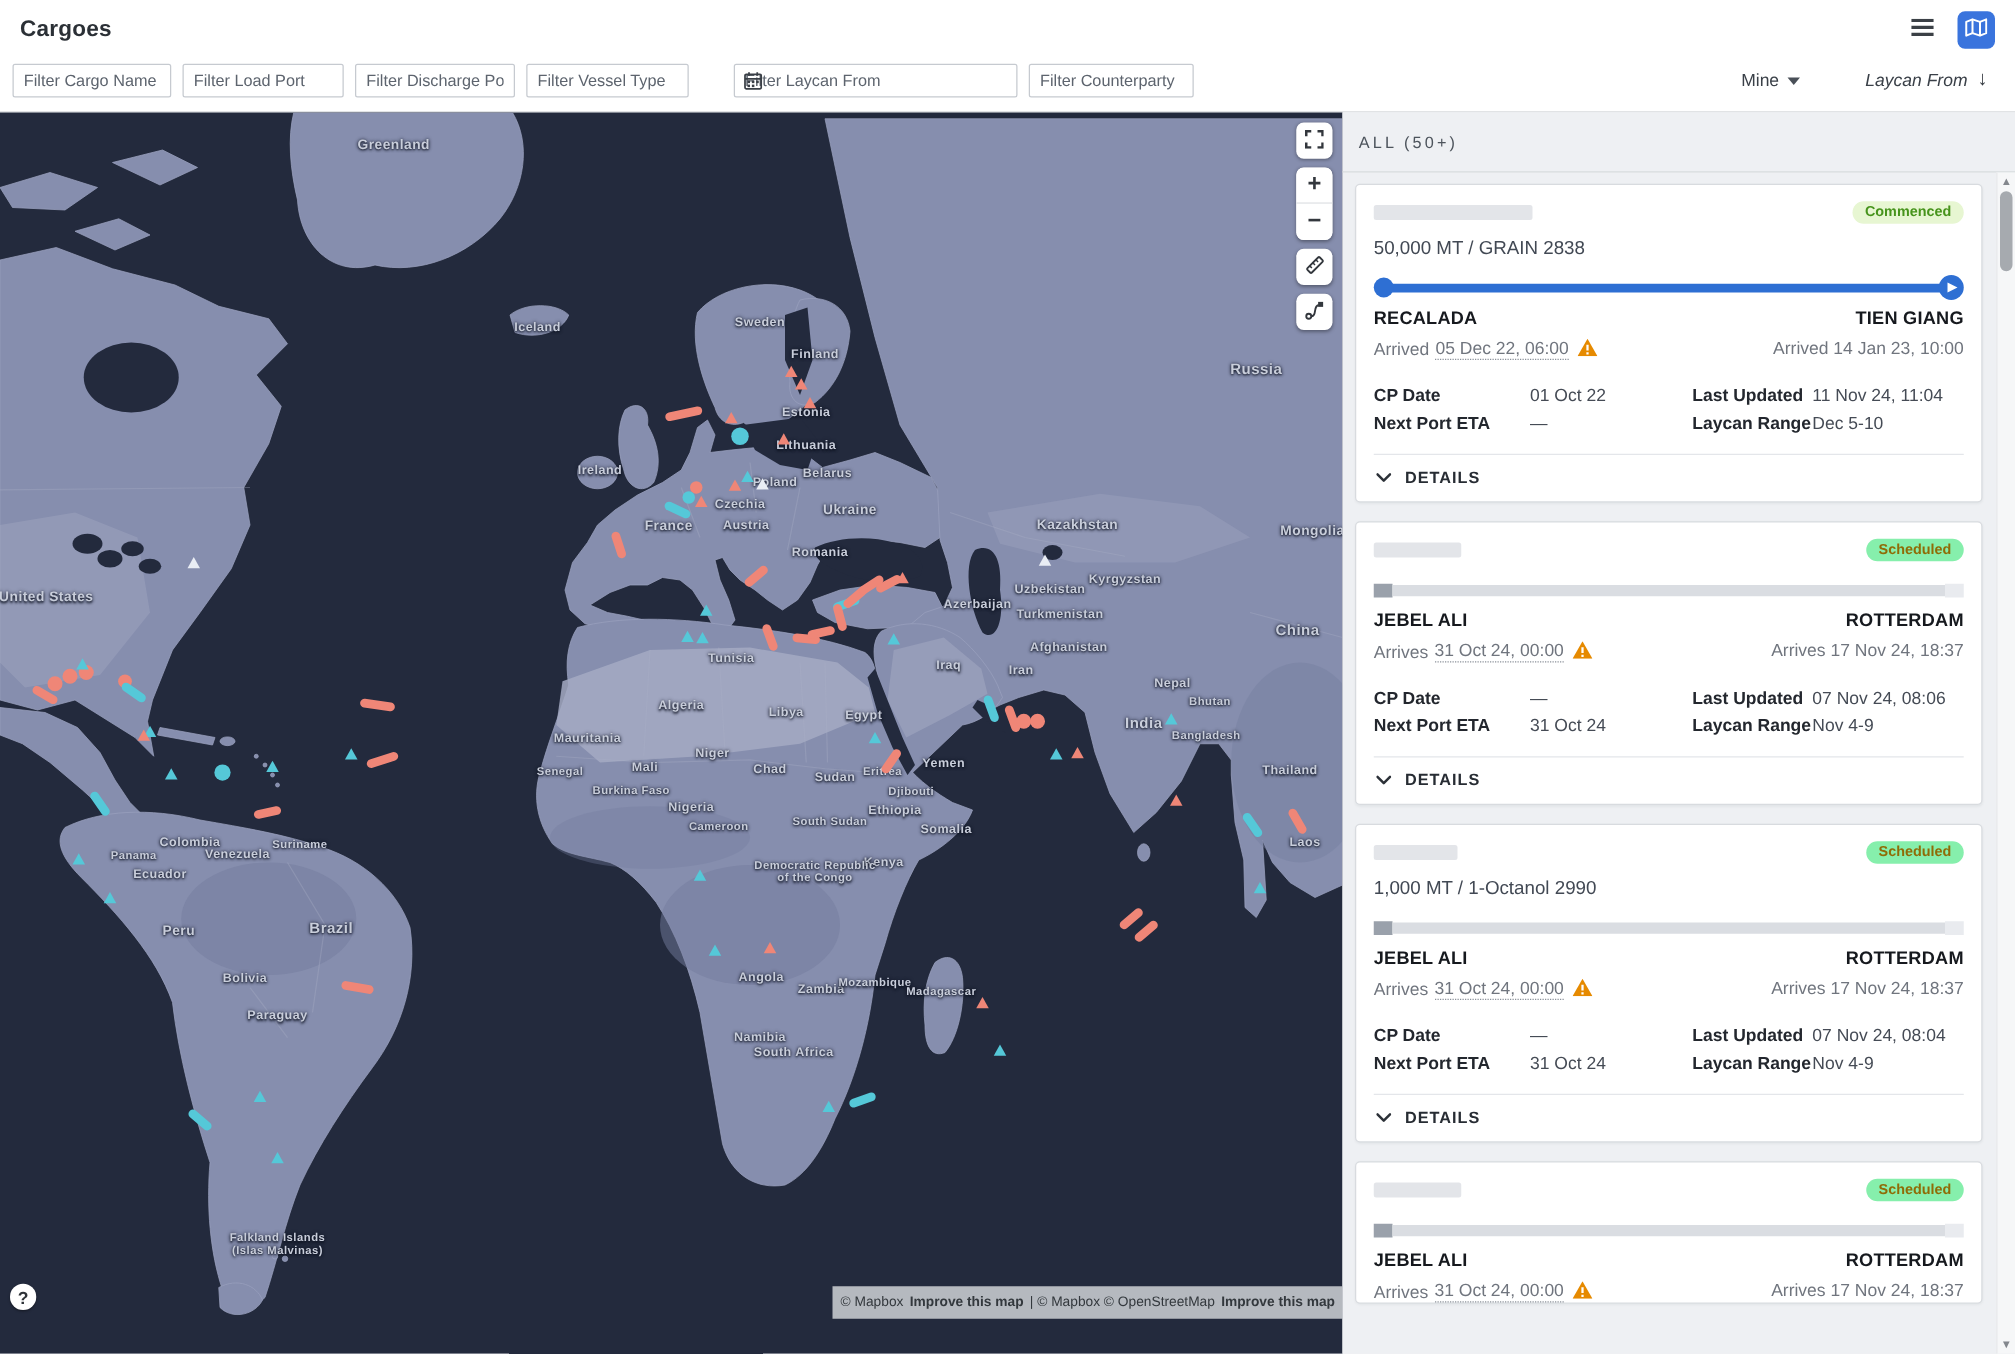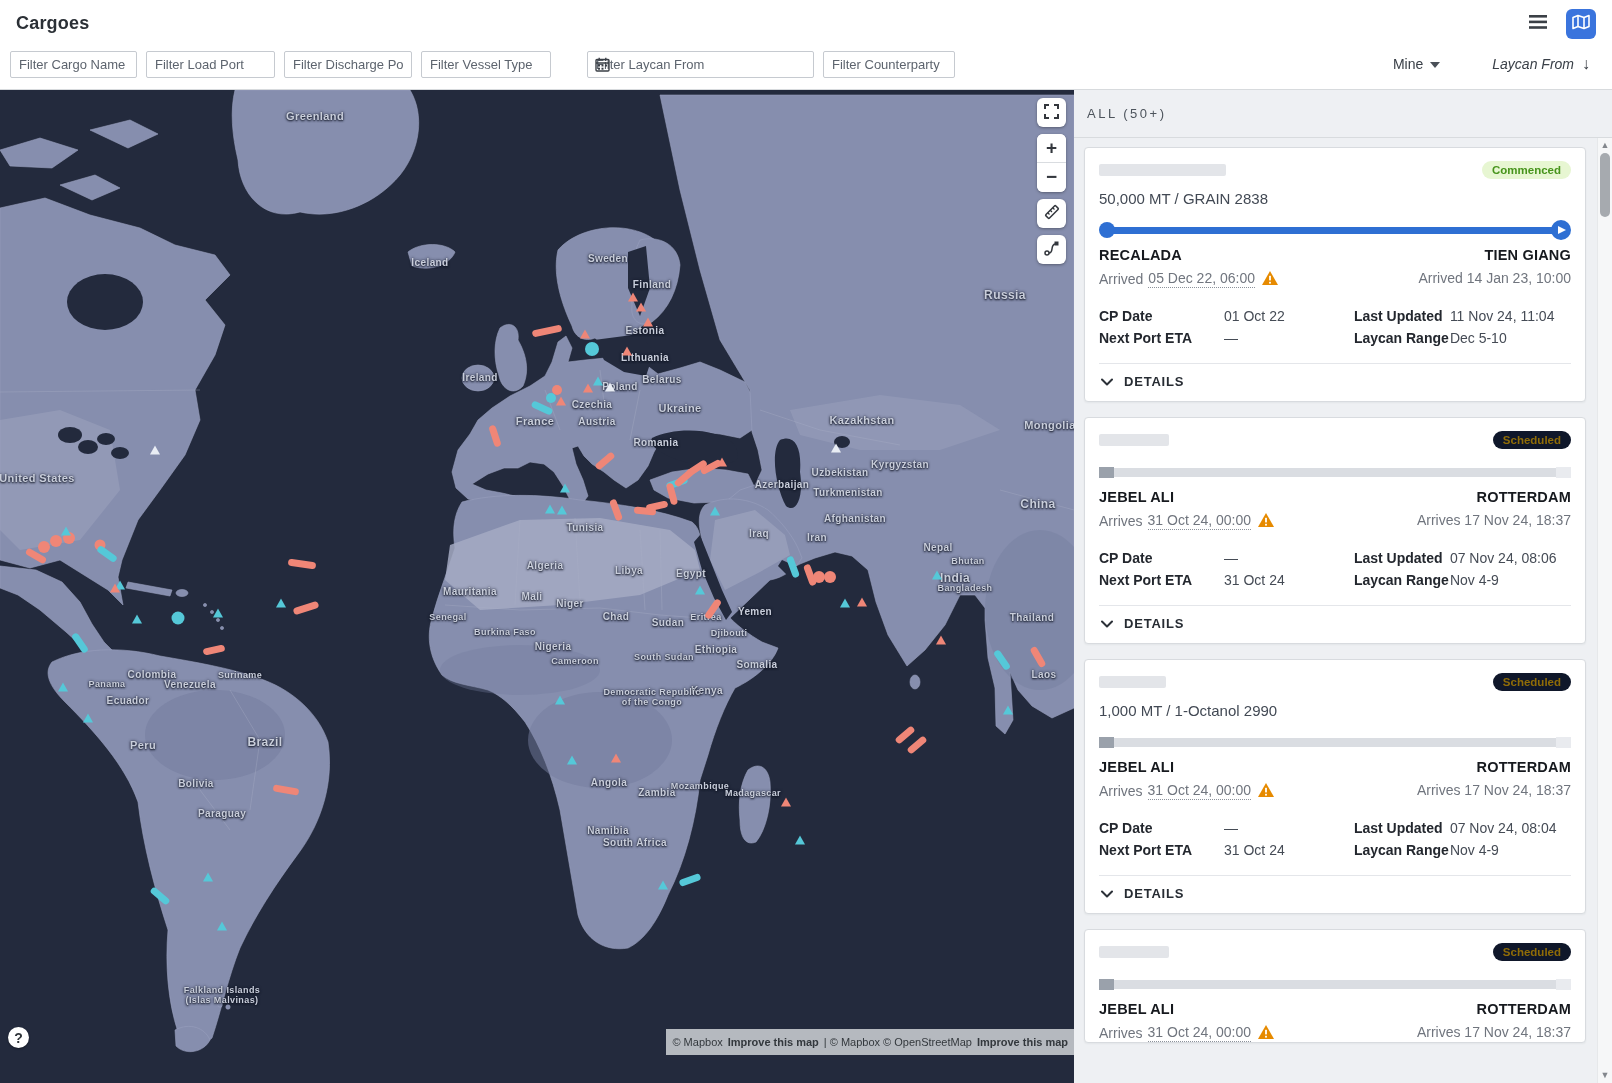--- a/index.html
+++ b/index.html
@@ -61,21 +61,21 @@
   .panel { position:absolute; left:1074px; top:90px; width:538px; height:993px; background:#eef0f3; }
   .panel-header { height:48px; display:flex; align-items:center; padding-left:13px;
     font-size:13px; letter-spacing:2.5px; color:#4d545c; border-bottom:1px solid #d8dbde; }
   .cards { height:945px; overflow:hidden; padding:9px 26px 0 10px; }
   .card { background:#fff; border:1px solid #d8dbdf; border-radius:4px; margin-bottom:15px;
     padding:13px 14px 0 14px; box-shadow:0 1px 2px rgba(20,30,40,.05); cursor:pointer; }
   .card-top { display:flex; align-items:center; }
   .skeleton { height:12px; background:#e3e5e9; border-radius:2px; display:inline-block; }
   .badge { margin-left:auto; font-size:11.5px; font-weight:bold; padding:3px 10px; border-radius:10px; }
   .badge.commenced { background:#e7f6d2; color:#47941c; }
-  .badge.scheduled { background:#0f172a; color:#8f6c07; }
+  .badge.scheduled { background:#86efac; color:#8f6c07; }
   .qty { margin-top:11px; font-size:15px; color:#424954; }
   .progress { margin-top:13px; height:20px; display:flex; align-items:center; }
   .p-track { flex:1; }
   .card.active .p-start { width:16px; height:16px; border-radius:50%; background:#2e6fd3; margin-right:-3px; z-index:1;}
   .card.active .p-track { height:7px; background:#2e6fd3; }
   .card.active .p-end { width:20px; height:20px; border-radius:50%; background:#2e6fd3; margin-left:-2px;
     display:flex; align-items:center; justify-content:center; }
   .card.active .p-end::after { content:""; width:0; height:0; border-left:8px solid #fff;
     border-top:4.5px solid transparent; border-bottom:4.5px solid transparent; margin-left:2px; }
   .card.pending .p-start { width:15px; height:11px; background:#9aa1ab; }
@@ -277,24 +277,24 @@
         <div class="map-label" style="left: 848px; top: 402px; font-size: 10px;">Turkmenistan</div>
         <div class="map-label" style="left: 855px; top: 428px; font-size: 10px;">Afghanistan</div>
         <div class="map-label" style="left: 759px; top: 443px; font-size: 10px;">Iraq</div>
         <div class="map-label" style="left: 817px; top: 447px; font-size: 10px;">Iran</div>
         <div class="map-label" style="left: 585px; top: 437px; font-size: 10px;">Tunisia</div>
         <div class="map-label" style="left: 545px; top: 475px; font-size: 10px;">Algeria</div>
         <div class="map-label" style="left: 629px; top: 480px; font-size: 10px;">Libya</div>
         <div class="map-label" style="left: 691px; top: 483px; font-size: 10px;">Egypt</div>
         <div class="map-label" style="left: 938px; top: 457px; font-size: 10px;">Nepal</div>
         <div class="map-label" style="left: 968px; top: 471px; font-size: 9px;">Bhutan</div>
-        <div class="map-label" style="left: 915px; top: 488px; font-size: 12px; margin-left: 40px;">India</div>
+        <div class="map-label" style="left: 915px; top: 488px; font-size: 12px;">India</div>
         <div class="map-label" style="left: 965px; top: 498px; font-size: 9px;">Bangladesh</div>
         <div class="map-label" style="left: 470px; top: 501px; font-size: 10px;">Mauritania</div>
-        <div class="map-label" style="left: 516px; top: 506px; font-size: 10px; margin-left: 16px;">Mali</div>
+        <div class="map-label" style="left: 516px; top: 524px; font-size: 10px;">Mali</div>
         <div class="map-label" style="left: 570px; top: 513px; font-size: 10px;">Niger</div>
         <div class="map-label" style="left: 616px; top: 526px; font-size: 10px;">Chad</div>
         <div class="map-label" style="left: 668px; top: 532px; font-size: 10px;">Sudan</div>
         <div class="map-label" style="left: 706px; top: 527px; font-size: 9px;">Eritrea</div>
         <div class="map-label" style="left: 755px; top: 521px; font-size: 10px;">Yemen</div>
         <div class="map-label" style="left: 448px; top: 527px; font-size: 9px;">Senegal</div>
         <div class="map-label" style="left: 505px; top: 542px; font-size: 9px;">Burkina Faso</div>
         <div class="map-label" style="left: 553px; top: 556px; font-size: 10px;">Nigeria</div>
         <div class="map-label" style="left: 729px; top: 543px; font-size: 9px;">Djibouti</div>
         <div class="map-label" style="left: 716px; top: 559px; font-size: 10px;">Ethiopia</div>

